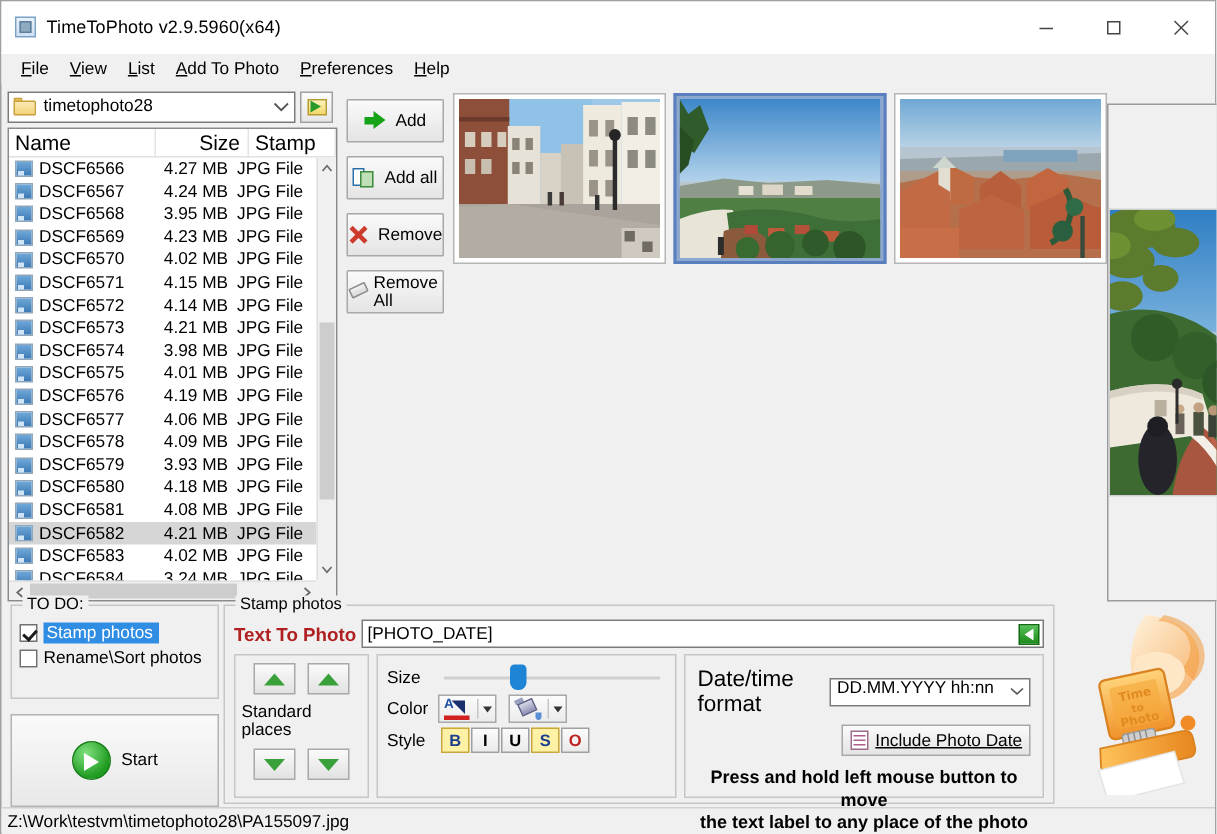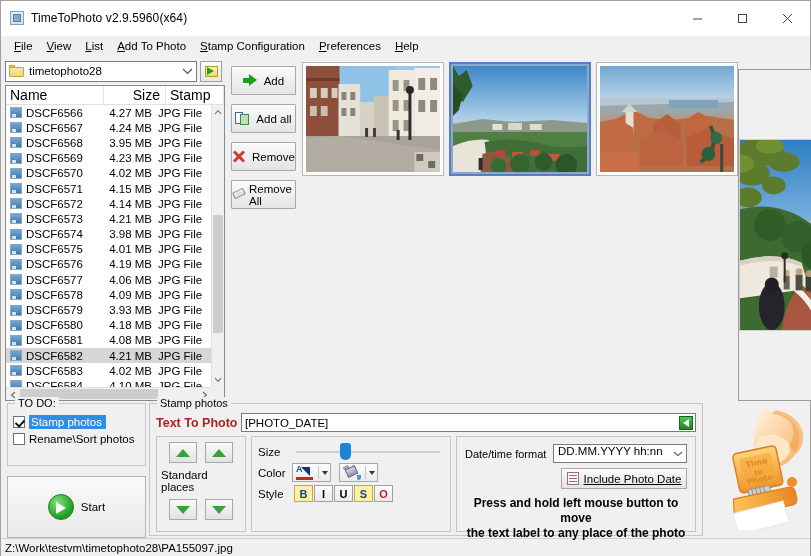--- a/index.html
+++ b/index.html
@@ -332,21 +332,21 @@
     background:linear-gradient(#fcfcfc,#eaeaea);
     display:flex; align-items:center; justify-content:center;
     font-size:11px; font-weight:bold;
   }
   .sbtn.on { background:#fdf1a6; border-color:#c8a83c; }
   .sbtn.blue { color:#1b3f8f; }
   .sbtn.red { color:#c01f1f; }
 
   .fmt-box { flex:1; border:1px solid #c6c6c6; padding:7px 8px; }
   .fmt-row { display:flex; align-items:center; margin-bottom:5px; }
-  .fmt-lbl { width:88px; font-size:11px; }
+  .fmt-lbl { width:88px; font-size:15px; }
   .fmt-combo {
     flex:1; height:19px; background:#fff; border:1px solid #7a7a7a;
     display:flex; padding-left:4px; font-size:11.5px; position:relative;
   }
   .fmt-combo .cv { width:17px; height:17px; position:absolute; right:0; top:0;
     display:flex; align-items:center; justify-content:center; }
   .inc-btn {
     margin-left:96px; height:21px; background:linear-gradient(#fafafa,#e4e4e4);
     border:1px solid #a8a8a8; display:flex; align-items:center; justify-content:center; gap:5px;
     font-size:11.5px;
@@ -397,21 +397,20 @@
           </svg>
       </div>
     </div>
   </div>
 
   <div class="menubar">
     <div class="menu-item"><u>F</u>ile</div>
     <div class="menu-item"><u>V</u>iew</div>
     <div class="menu-item"><u>L</u>ist</div>
     <div class="menu-item"><u>A</u>dd To Photo</div>
-    <div class="menu-item"><u>S</u>tamp Configuration</div>
     <div class="menu-item"><u>P</u>references</div>
     <div class="menu-item"><u>H</u>elp</div>
   </div>
 
   <div class="top-area">
 
     <div class="left-col">
       <div class="path-row">
         <div class="combo">
           <div class="folder-ico">
@@ -621,21 +620,21 @@
                 <span class="fsize">4.02 MB</span>
                 <span class="ftype">JPG File</span>
               </div>
               <div class="frow">
                 <span class="fico">
                   <i class="o"></i>
                   <i class="i"></i>
                   <i class="m"></i>
                 </span>
                 <span class="fname">DSCF6584</span>
-                <span class="fsize">4.10 MB</span>
+                <span class="fsize">3.24 MB</span>
                 <span class="ftype">JPG File</span>
               </div>
               <div class="frow">
                 <span class="fico">
                   <i class="o"></i>
                   <i class="i"></i>
                 </span>
                 <span class="fname">DSCF6585</span>
                 <span class="fsize">4.12 MB</span>
                 <span class="ftype">JPG File</span>

